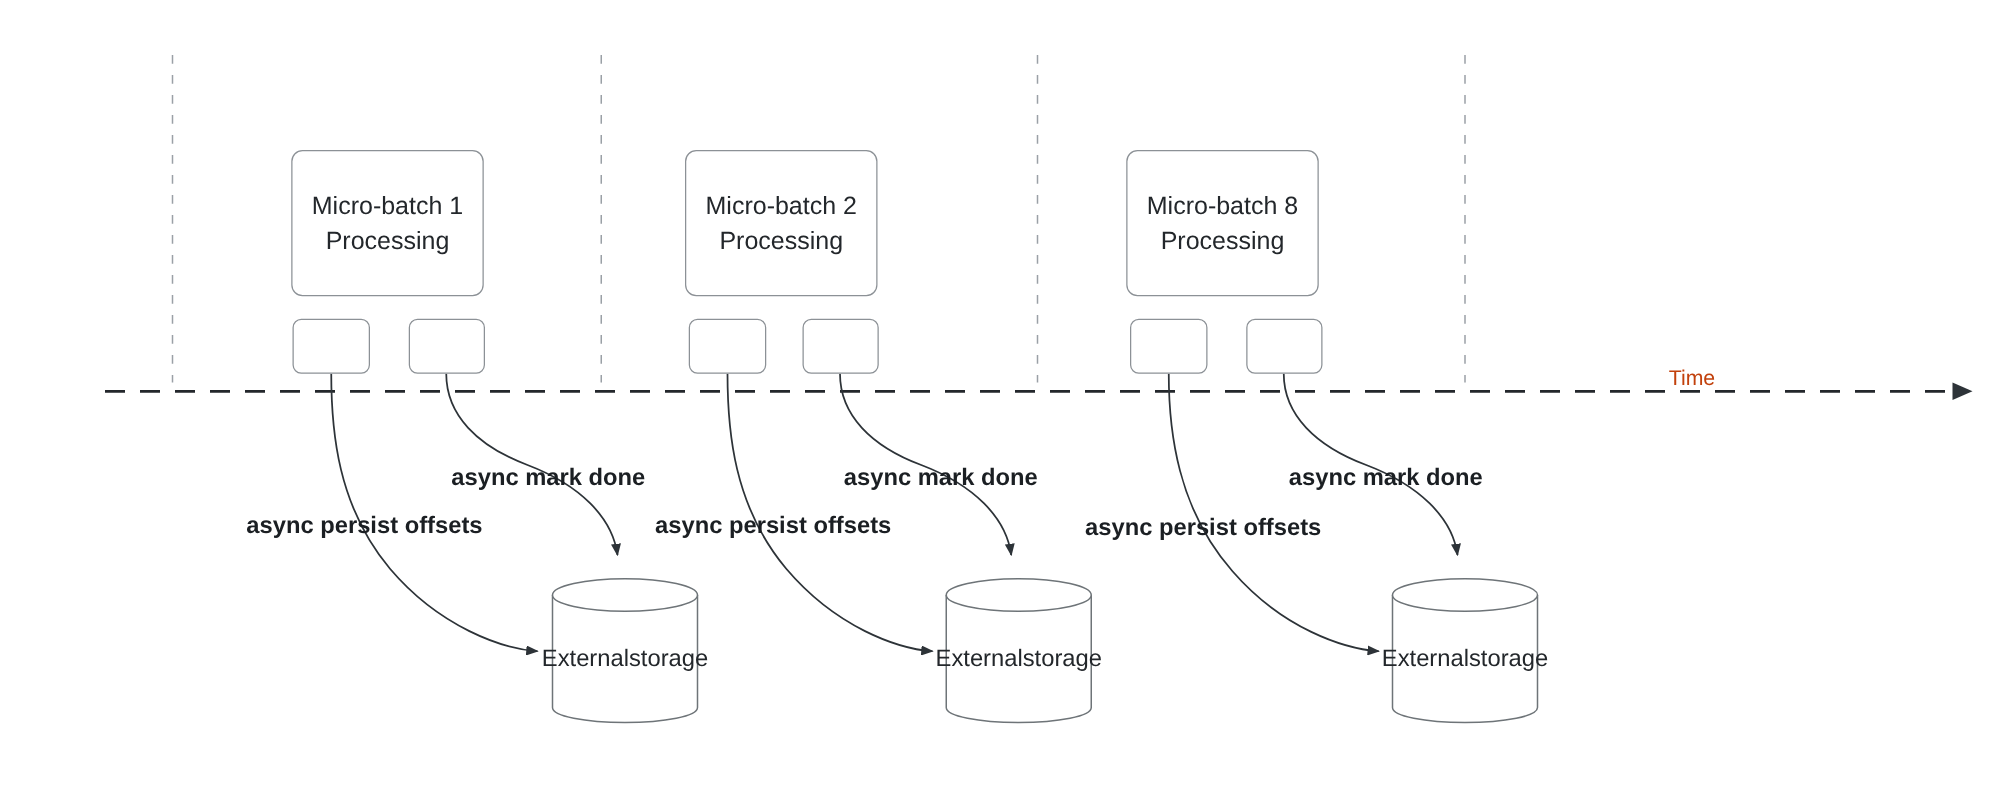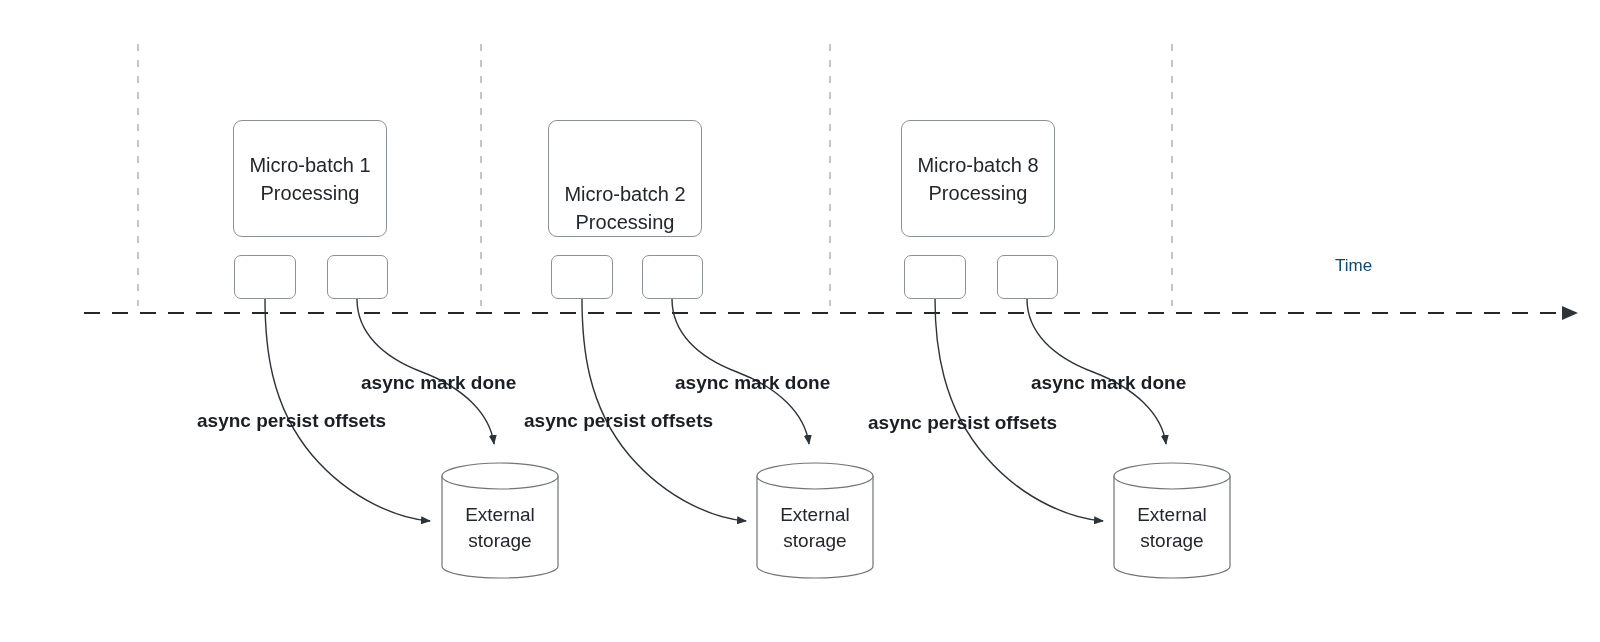--- a/index.html
+++ b/index.html
@@ -44,43 +44,44 @@
   .mini-box {
     position: absolute;
     box-sizing: border-box;
     border: 1px solid #8c9196;
     border-radius: 7px;
     background: #ffffff;
   }
   .store-label {
     position: absolute;
     display: flex;
-    flex-direction: column;
+    flex-direction: row;
     align-items: center;
     justify-content: center;
     font-size: 19px;
     line-height: 26px;
     color: #23272b;
     text-align: right;
     white-space: nowrap;
     pointer-events: none;
   }
   .edge-label {
     position: absolute;
     font-size: 19px;
     font-weight: bold;
     color: #1b1f23;
     white-space: nowrap;
     letter-spacing: 0px;
   }
   .time-label {
     position: absolute;
     font-size: 17px;
-    color: #0c4a6e;
+    color: #c2410c;
     white-space: nowrap;
+    margin-top: 37px;
   }
 </style>
 </head>
 <body>
 
 <div id="canvas">
 
   <svg id="svg-layer" viewBox="0 0 1600 642" xmlns="http://www.w3.org/2000/svg">
     <defs>
       <marker id="arrowhead" markerWidth="10" markerHeight="8" refX="9" refY="4" orient="auto" markerUnits="userSpaceOnUse">
@@ -125,21 +126,21 @@
     </g>
   </svg>
 
   <div class="batch-box" style="left:233px; top:120px; width:154px; height:117px;">
     <span>Micro-batch 1</span>
     <span>Processing</span>
   </div>
   <div class="mini-box" style="left:234px; top:255px; width:62px; height:44px;"></div>
   <div class="mini-box" style="left:327px; top:255px; width:61px; height:44px;"></div>
 
-  <div class="batch-box" style="left:548px; top:120px; width:154px; height:117px;justify-content:flex-end;">
+  <div class="batch-box" style="left:548px; top:120px; width:154px; height:117px;">
     <span>Micro-batch 2</span>
     <span>Processing</span>
   </div>
   <div class="mini-box" style="left:551px; top:255px; width:62px; height:44px;"></div>
   <div class="mini-box" style="left:642px; top:255px; width:61px; height:44px;"></div>
 
   <div class="batch-box" style="left:901px; top:120px; width:154px; height:117px;">
     <span>Micro-batch 8</span>
     <span>Processing</span>
   </div>

